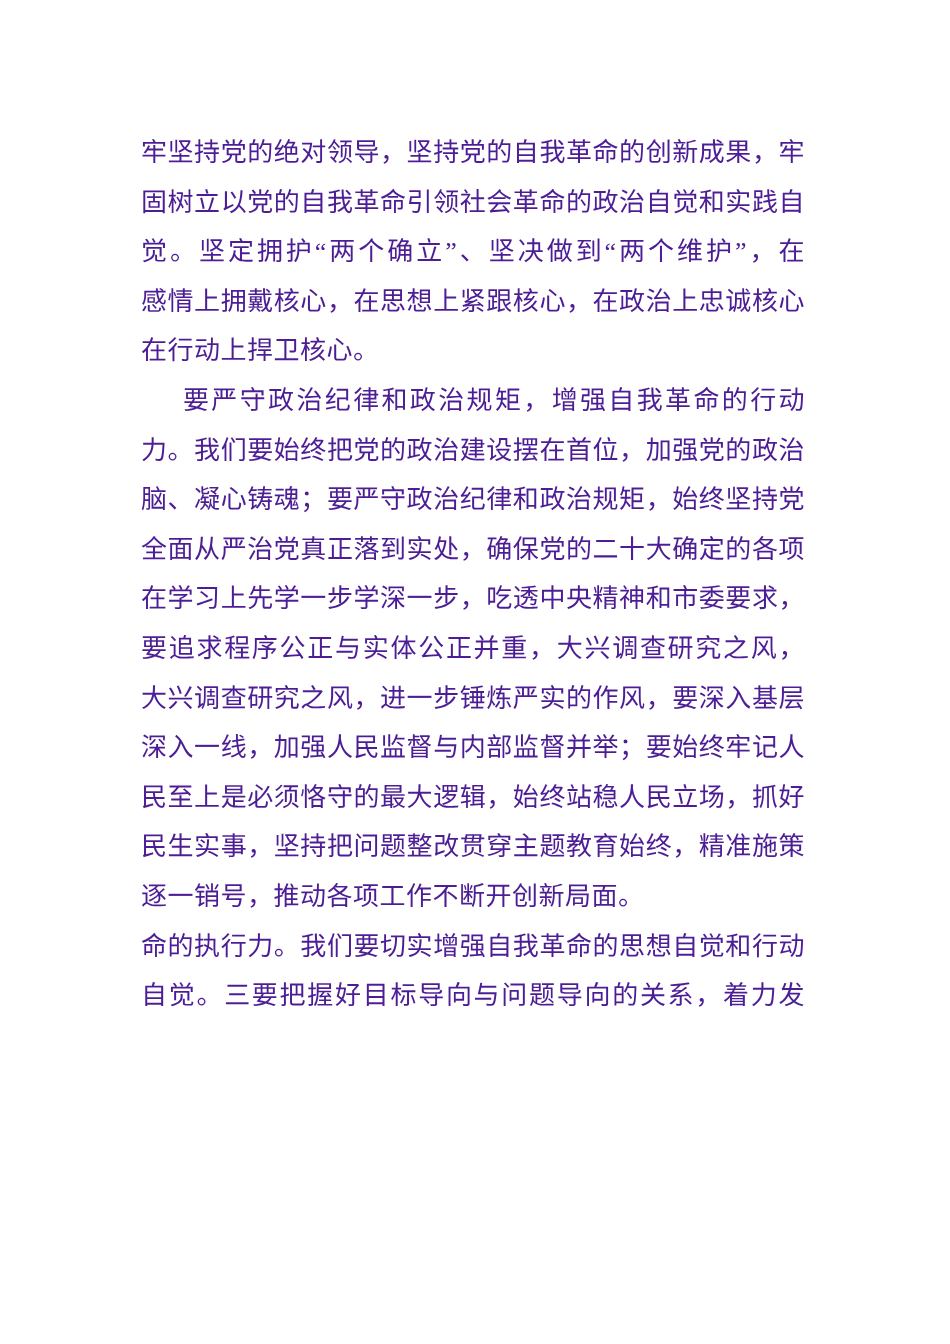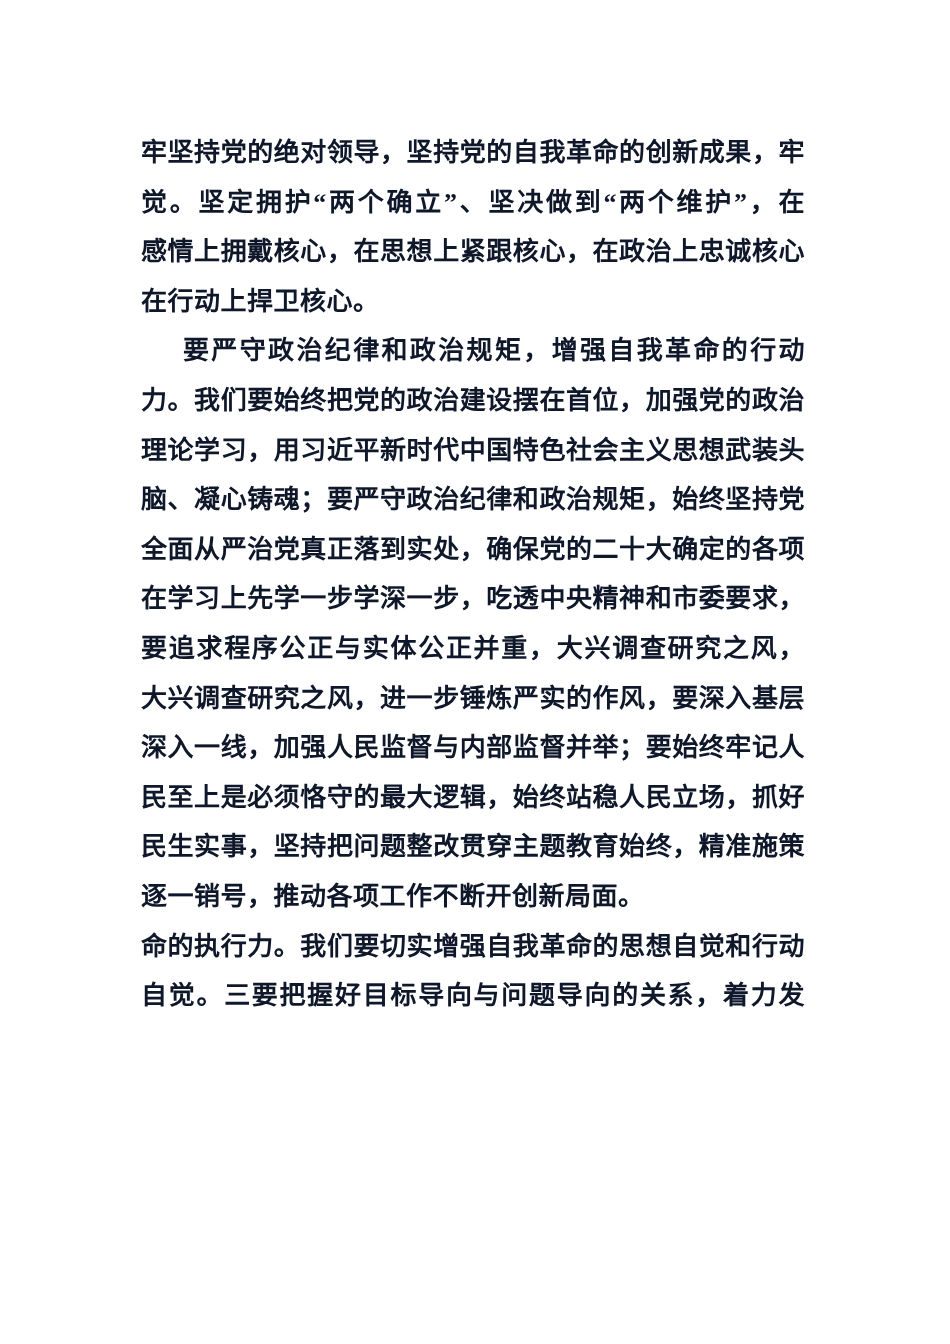--- a/index.html
+++ b/index.html
@@ -22,46 +22,46 @@
   .text-block {
     position: absolute;
     left: 141px;
     top: 128px;
     width: 664px;
   }
   .text-line {
     height: 49.6px;
     line-height: 49.6px;
     font-size: 26px;
-    color: #0f172a;
-    font-weight: 700;
+    color: #4c1d95;
+    font-weight: 400;
     white-space: nowrap;
     text-align: justify;
     text-align-last: justify;
     letter-spacing: 0.5px;
   }
   .text-line.para-end {
     text-align-last: left;
   }
   .text-line.indented {
     padding-left: 42px;
   }
 </style>
 </head>
 <body style="background: rgb(255, 255, 255);">
 
 <div class="page">
   <div class="text-block" id="text-block" style="color: rgb(58, 58, 58);">
       <div class="text-line">牢坚持党的绝对领导，坚持党的自我革命的创新成果，牢</div>
+      <div class="text-line">固树立以党的自我革命引领社会革命的政治自觉和实践自</div>
       <div class="text-line">觉。坚定拥护“两个确立”、坚决做到“两个维护”，在</div>
       <div class="text-line">感情上拥戴核心，在思想上紧跟核心，在政治上忠诚核心</div>
       <div class="text-line para-end">在行动上捍卫核心。</div>
       <div class="text-line indented">要严守政治纪律和政治规矩，增强自我革命的行动</div>
       <div class="text-line">力。我们要始终把党的政治建设摆在首位，加强党的政治</div>
-      <div class="text-line">理论学习，用习近平新时代中国特色社会主义思想武装头</div>
       <div class="text-line">脑、凝心铸魂；要严守政治纪律和政治规矩，始终坚持党</div>
       <div class="text-line">全面从严治党真正落到实处，确保党的二十大确定的各项</div>
       <div class="text-line">在学习上先学一步学深一步，吃透中央精神和市委要求，</div>
       <div class="text-line">要追求程序公正与实体公正并重，大兴调查研究之风，</div>
       <div class="text-line">大兴调查研究之风，进一步锤炼严实的作风，要深入基层</div>
       <div class="text-line">深入一线，加强人民监督与内部监督并举；要始终牢记人</div>
       <div class="text-line">民至上是必须恪守的最大逻辑，始终站稳人民立场，抓好</div>
       <div class="text-line">民生实事，坚持把问题整改贯穿主题教育始终，精准施策</div>
       <div class="text-line para-end">逐一销号，推动各项工作不断开创新局面。</div>
       <div class="text-line">命的执行力。我们要切实增强自我革命的思想自觉和行动</div>

